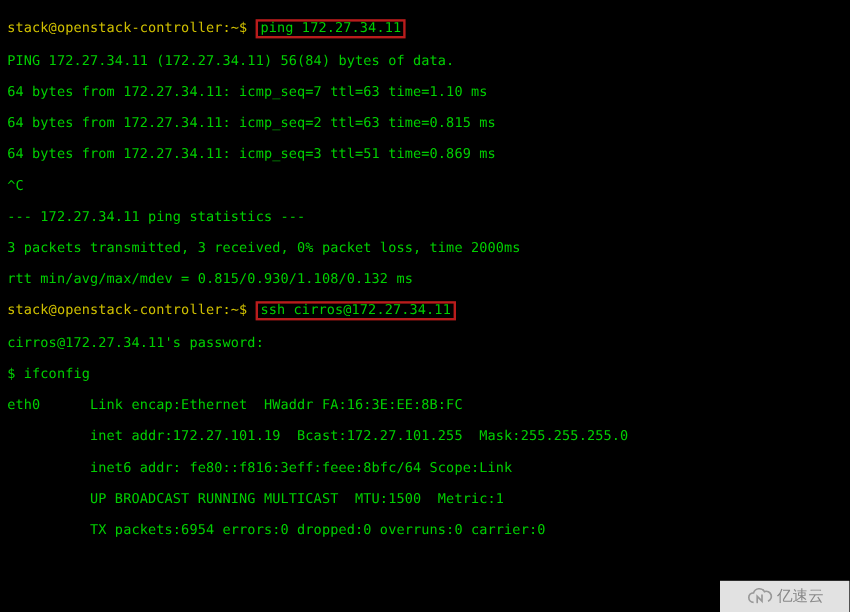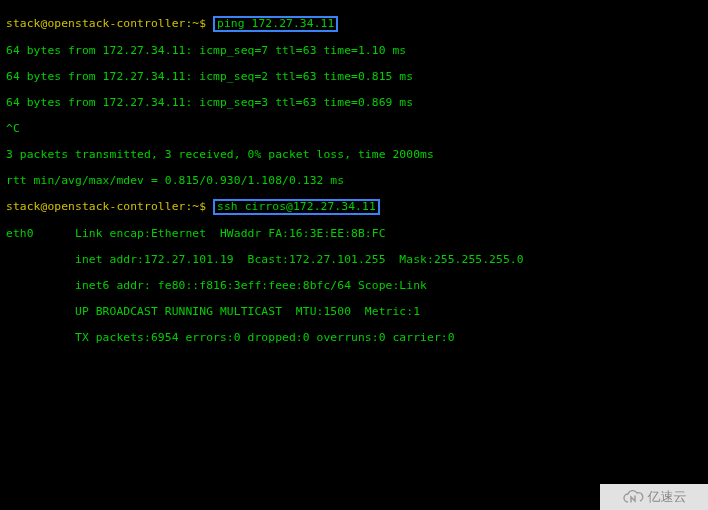--- a/index.html
+++ b/index.html
@@ -17,21 +17,21 @@
     line-height: 13px;
     color: #00d000;
     padding: 4px 6px 6px 6px;
     white-space: pre;
     letter-spacing: 0.1px;
     position: relative;
   }
   .yel { color: #d0c000; }
   .hl  {
     display: inline-block;
-    border: 2px solid #3b82f6;
+    border: 2px solid #b91c1c;
     padding: 0 2px;
     margin: -1px 0;
     line-height: 12px;
   }
   .watermark {
     position: absolute;
     right: 0;
     bottom: 0;
     width: 108px;
     height: 26px;
@@ -44,27 +44,31 @@
     justify-content: center;
     gap: 4px;
   }
   .watermark svg { flex: 0 0 auto; }
 </style>
 </head>
 <body>
 
 <div class="terminal">
 <div><span class="yel">stack@openstack-controller:~$ </span><span class="hl">ping 172.27.34.11</span></div>
+<div>PING 172.27.34.11 (172.27.34.11) 56(84) bytes of data.</div>
 <div>64 bytes from 172.27.34.11: icmp_seq=7 ttl=63 time=1.10 ms</div>
 <div>64 bytes from 172.27.34.11: icmp_seq=2 ttl=63 time=0.815 ms</div>
-<div>64 bytes from 172.27.34.11: icmp_seq=3 ttl=63 time=0.869 ms</div>
+<div>64 bytes from 172.27.34.11: icmp_seq=3 ttl=51 time=0.869 ms</div>
 <div>^C</div>
+<div>--- 172.27.34.11 ping statistics ---</div>
 <div>3 packets transmitted, 3 received, 0% packet loss, time 2000ms</div>
 <div>rtt min/avg/max/mdev = 0.815/0.930/1.108/0.132 ms</div>
 <div><span class="yel">stack@openstack-controller:~$ </span><span class="hl">ssh cirros@172.27.34.11</span></div>
+<div>cirros@172.27.34.11's password:</div>
+<div>$ ifconfig</div>
 <div>eth0      Link encap:Ethernet  HWaddr FA:16:3E:EE:8B:FC</div>
 <div>          inet addr:172.27.101.19  Bcast:172.27.101.255  Mask:255.255.255.0</div>
 <div>          inet6 addr: fe80::f816:3eff:feee:8bfc/64 Scope:Link</div>
 <div>          UP BROADCAST RUNNING MULTICAST  MTU:1500  Metric:1</div>
 <div>          TX packets:6954 errors:0 dropped:0 overruns:0 carrier:0</div>
 
 <div></div>
 
 
 

